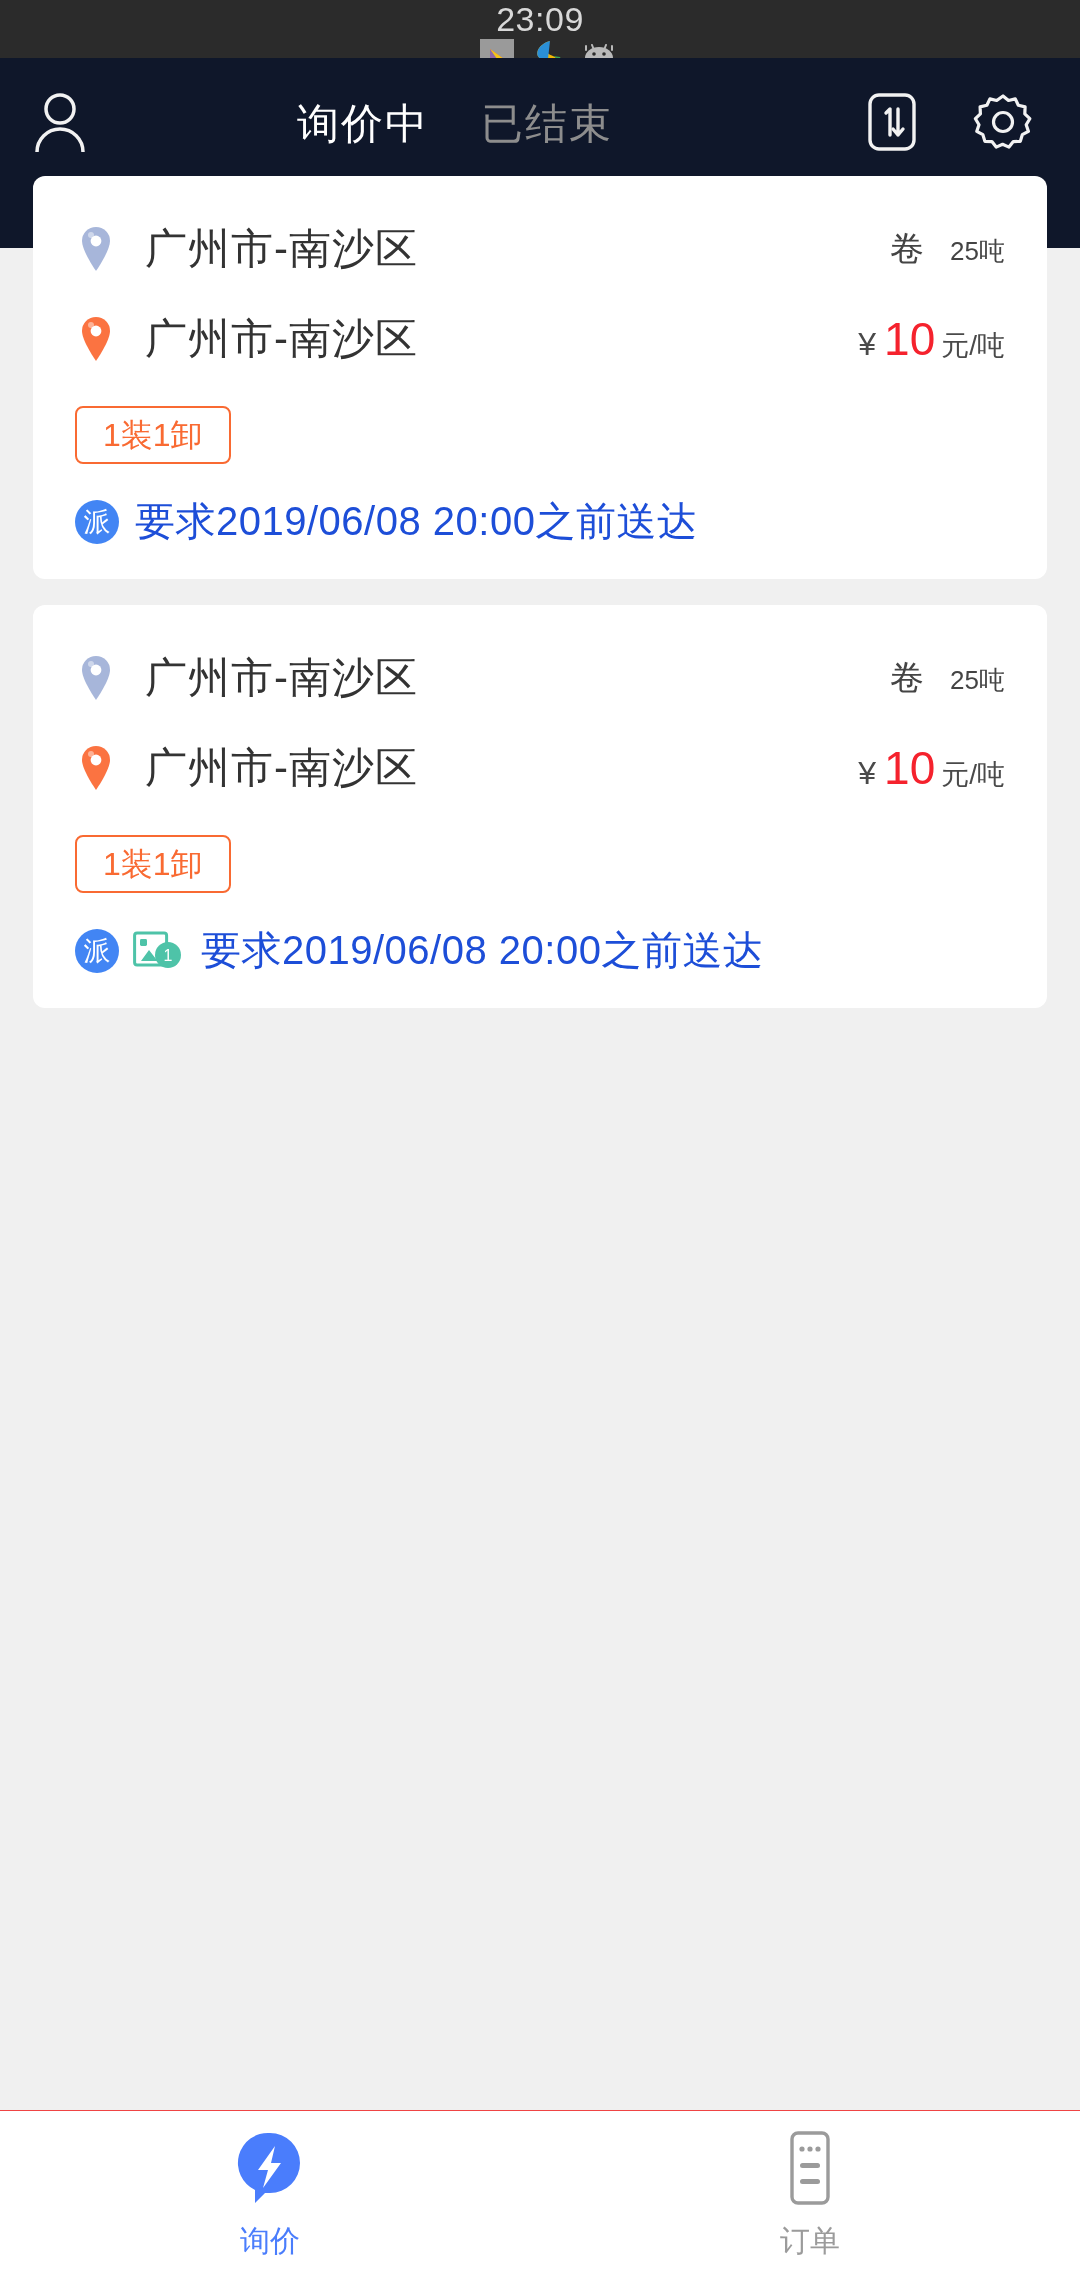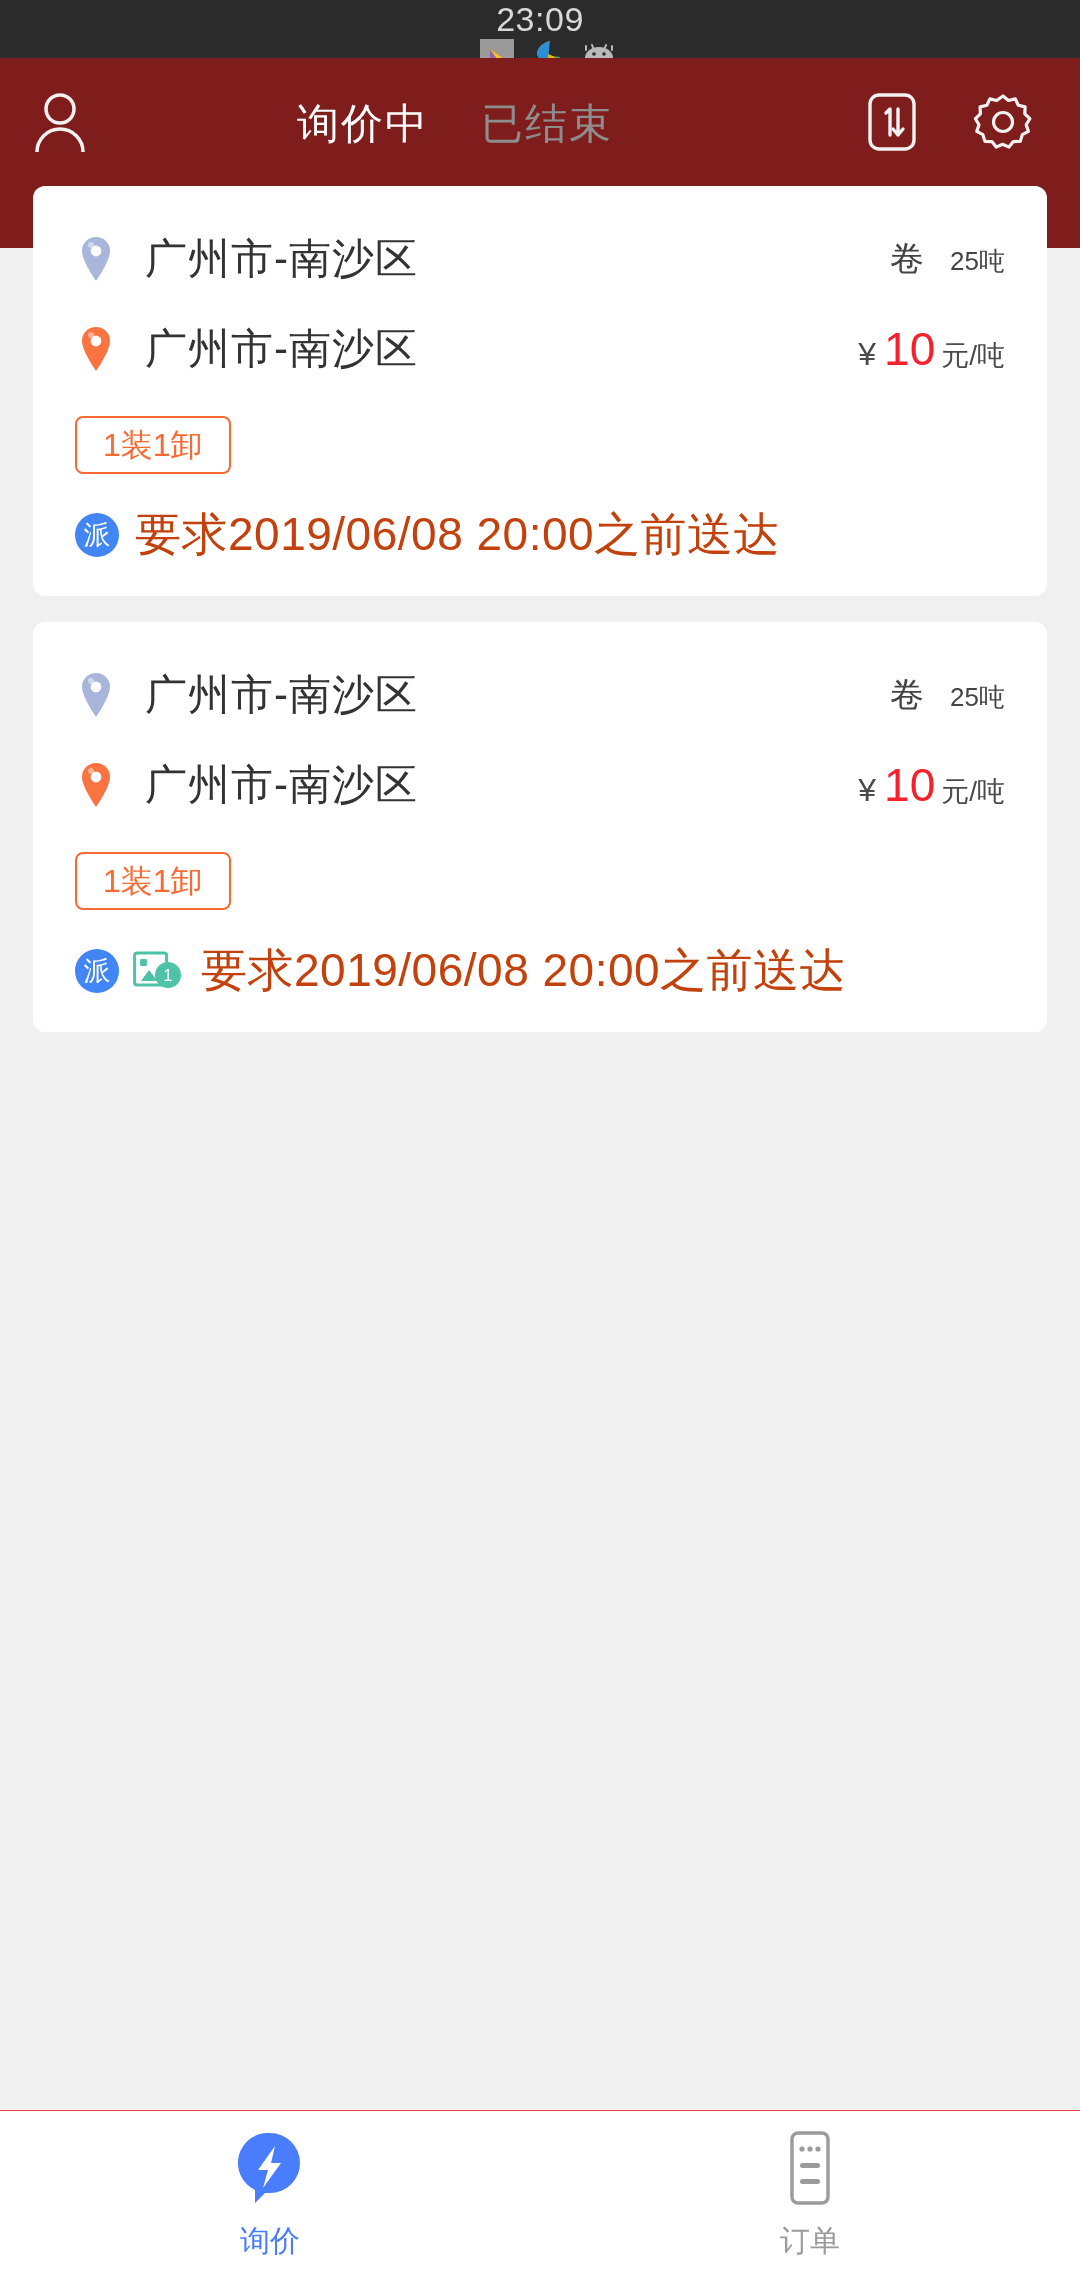--- a/index.html
+++ b/index.html
@@ -25,36 +25,36 @@
   .ic-play svg{ display:block; }
   .ic-s{ width:38px; height:40px; }
   .ic-droid{ width:38px; height:30px; }
   .ic-sim{ width:30px;height:38px; }
   .ic-wifi{ width:38px;height:32px; }
   .ic-batt{ width:60px;height:34px; }
 
   
   .header{
     position:absolute; top:58px; left:0; width:1080px; height:190px;
-    background:#7f1d1d;
+    background:#0f172a;
   }
   .header-inner{
     position:absolute; top:0; left:0; width:1080px; height:132px;
     display:flex; align-items:center;
   }
   .hdr-user{ width:120px; display:flex; justify-content:center; align-items:center; }
   .hdr-tabs{ flex:1; display:flex; align-items:center; justify-content:center; gap:52px; }
   .tab{ font-size:42px; letter-spacing:2px; }
   .tab.active{ color:#ffffff; }
   .tab.inactive{ color:#8d8d8d; }
   .hdr-actions{ width:290px; display:flex; align-items:center; justify-content:flex-end; gap:52px; padding-right:46px;}
 
   
   .list{
-    position:absolute; top:186px; left:0; width:1080px;
+    position:absolute; top:176px; left:0; width:1080px;
     padding:0 33px;
   }
   .card{
     background:#ffffff; border-radius:12px; padding:28px 42px 30px 42px;
     margin-bottom:26px; position:relative;
   }
   .row{ display:flex; align-items:center; }
   .row-loc{ height:90px; }
   .pin{ width:42px; display:flex; justify-content:center; align-items:center; flex:none; }
   .loc-text{
@@ -75,21 +75,21 @@
     font-size:32px; padding:11px 26px; border-radius:8px; line-height:1;
   }
 
   .req-row{ margin-top:30px; display:flex; align-items:center; }
   .tag-pai{
     width:44px;height:44px;border-radius:50%; background:#4285f4; color:#ffffff;
     font-size:27px; display:flex;align-items:center;justify-content:center;
     flex:none; letter-spacing:0;
   }
   .tag-photo{ width:52px;height:40px; margin-left:14px; flex:none; position:relative; }
-  .req-text{ font-size:46px; color:#c2410c; margin-left:16px; letter-spacing:.5px; }
+  .req-text{ font-size:40px; color:#1d4ed8; margin-left:16px; letter-spacing:.5px; }
 
   
   .tabbar{
     position:absolute; bottom:0; left:0; width:1080px; height:170px;
     background:#ffffff; border-top:1px solid #ef4444;
     display:flex; align-items:center;
   }
   .tabitem{ flex:1; display:flex; flex-direction:column; align-items:center; gap:14px; }
   .tabicon{ height:78px; display:flex; align-items:center; justify-content:center; }
   .tablabel{ font-size:30px; color:#9b9b9b; }

